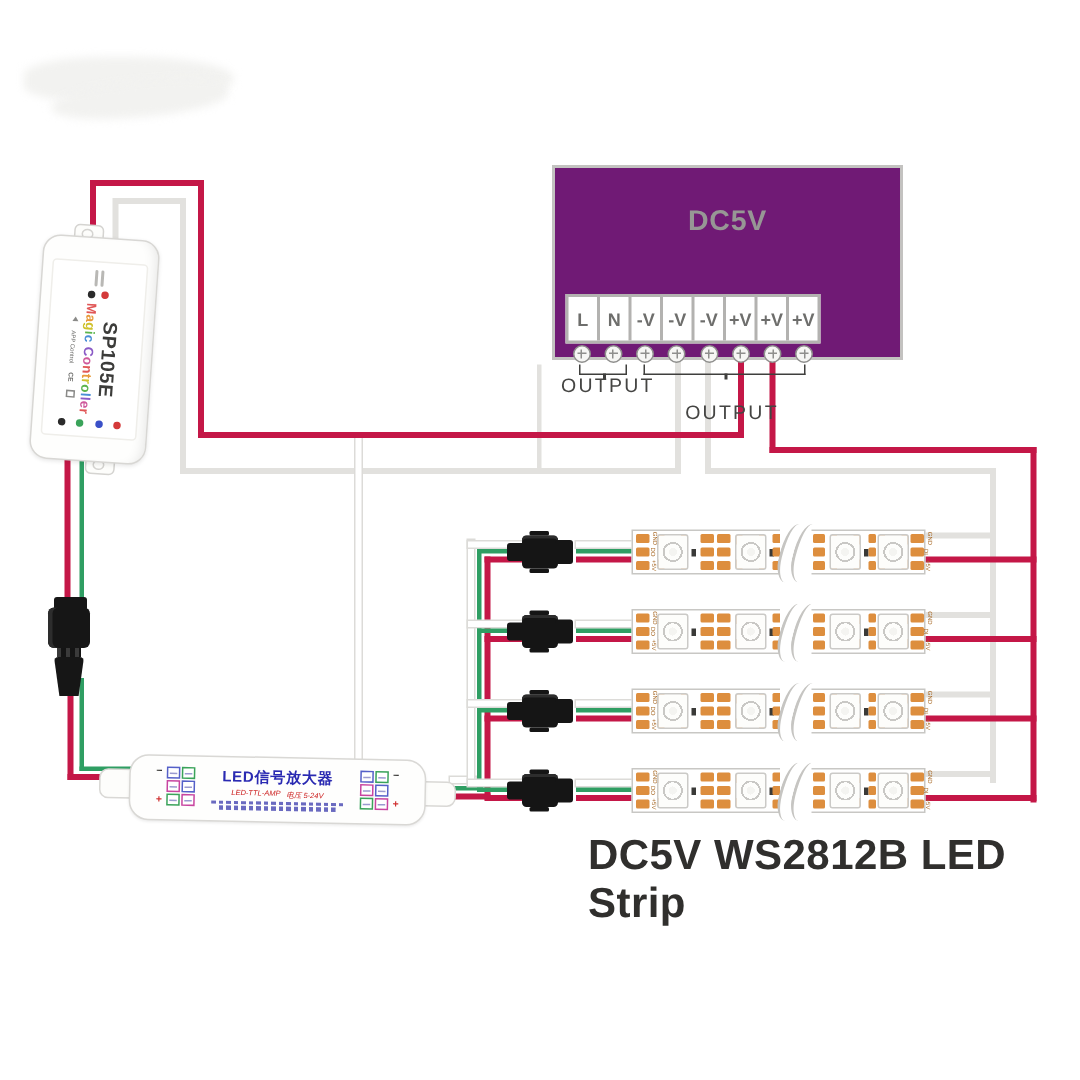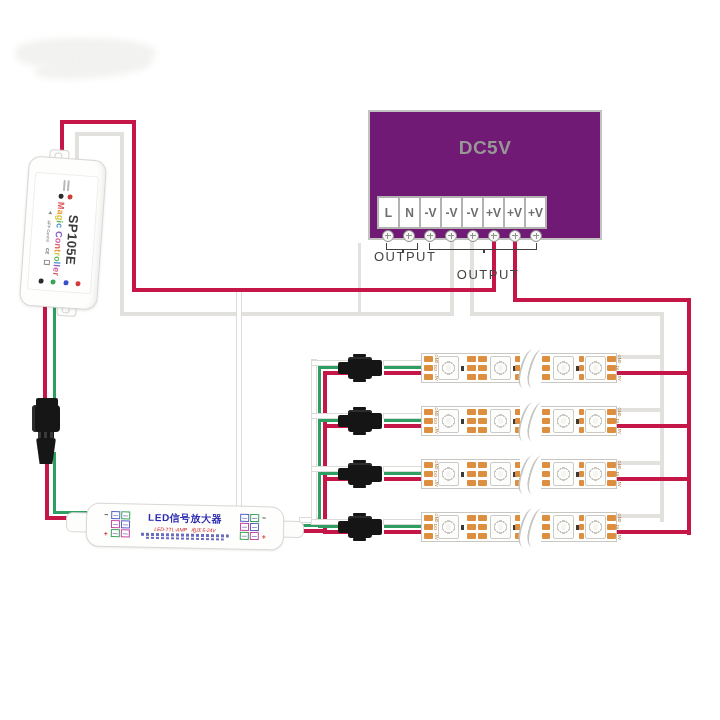--- a/index.html
+++ b/index.html
@@ -603,14 +603,15 @@
           <span class="padlbl l2">DI</span>
           <span class="padlbl l3">+5V</span>
         </div>
       </div>
 
       <div class="rw w-gray" style="left:315px;top:3px;width:49px;height:4px;"></div>
       <div class="rw w-red" style="left:315px;top:19px;width:76px;height:4px;"></div>
     </div>
     </div>
 
+  <div class="caption">DC5V WS2812B LED Strip</div>
 
 </div>
 
 </body></html>

